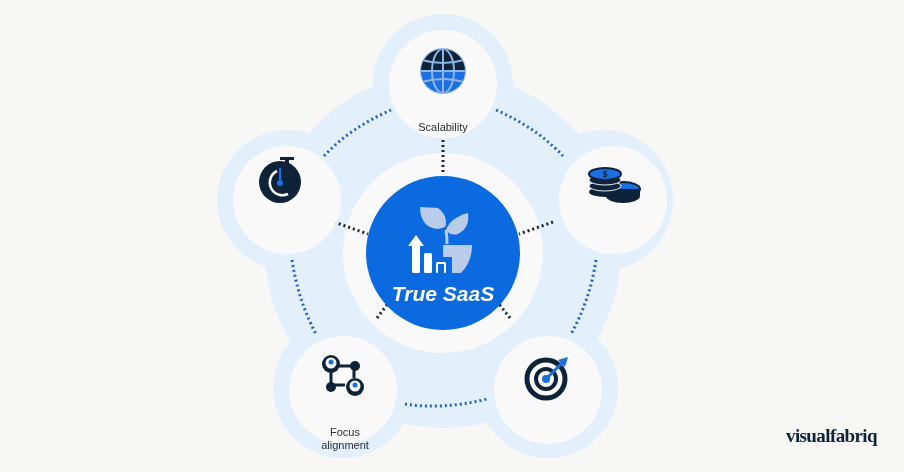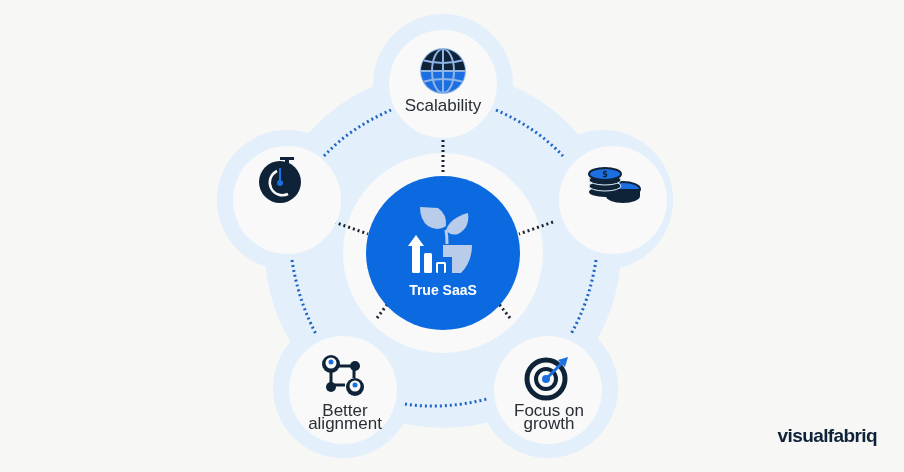--- a/index.html
+++ b/index.html
@@ -7,40 +7,42 @@
       width: 904px; height: 472px; overflow: hidden;
       background: #f7f7f6;
       font-family: "Liberation Sans", "DejaVu Sans", sans-serif;
       position: relative;
     }
     #stage { position: absolute; left: 0; top: 0; width: 904px; height: 472px; }
     .node-label {
       position: absolute;
       text-align: center;
       color: #2a2f36;
-      font-size: 17px;
+      font-size: 11px;
       line-height: 13px;
       white-space: pre-line;
       transform: translateX(-50%);
       width: 120px;
+      margin-top: 22px;
     }
     .center-label {
       position: absolute;
       left: 443px; top: 282px;
       transform: translateX(-50%);
       color: #ffffff;
       font-weight: bold;
-      font-size: 14px;
+      font-size: 21px;
       width: 140px;
       text-align: center;
+      font-style: italic;
     }
     .brand {
       position: absolute;
       right: 27px; top: 425px;
-      font-family: Liberation Sans, sans-serif;
+      font-family: Liberation Serif, serif;
       font-weight: bold;
       font-size: 19px;
       letter-spacing: -0.6px;
       color: #0e2238;
     }
   </style>
 </head>
 <body>
 
 <div id="stage">
@@ -155,21 +157,19 @@
       <rect x="280" y="157" width="14" height="3" fill="#0e2238"></rect>
       <rect x="285" y="159" width="4" height="4" fill="#0e2238"></rect>
       <circle cx="280" cy="182" r="21" fill="#0e2238"></circle>
       <path d="M 277 171 A 12 12 0 0 0 288 194" stroke="#f8f9f8" stroke-width="2.5" fill="none"></path>
       <line x1="280" y1="168" x2="280" y2="182" stroke="#1c6fe0" stroke-width="2"></line>
       <circle cx="280" cy="183" r="3" fill="#1c6fe0"></circle>
     </g>
   </svg>
 
   <div class="node-label" style="left:443px; top:99px;">Scalability</div>
-  <div class="node-label" style="left:549px; top:404px;">Focus on
-growth</div>
-  <div class="node-label" style="left:345px; top:404px;">Better
+  <div class="node-label" style="left:345px; top:404px;">Focus
 alignment</div>
 
   <div class="center-label">True SaaS</div>
 
   <div class="brand">visualfabriq</div>
 </div>
 
 </body></html>

